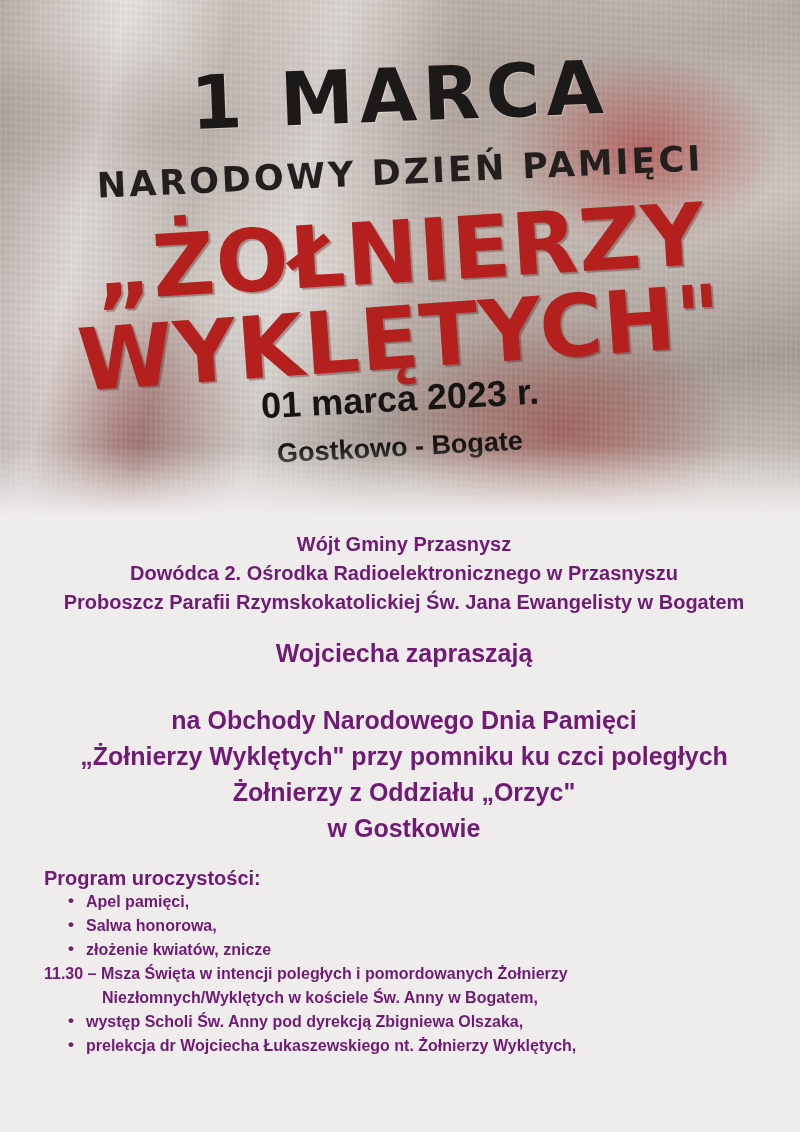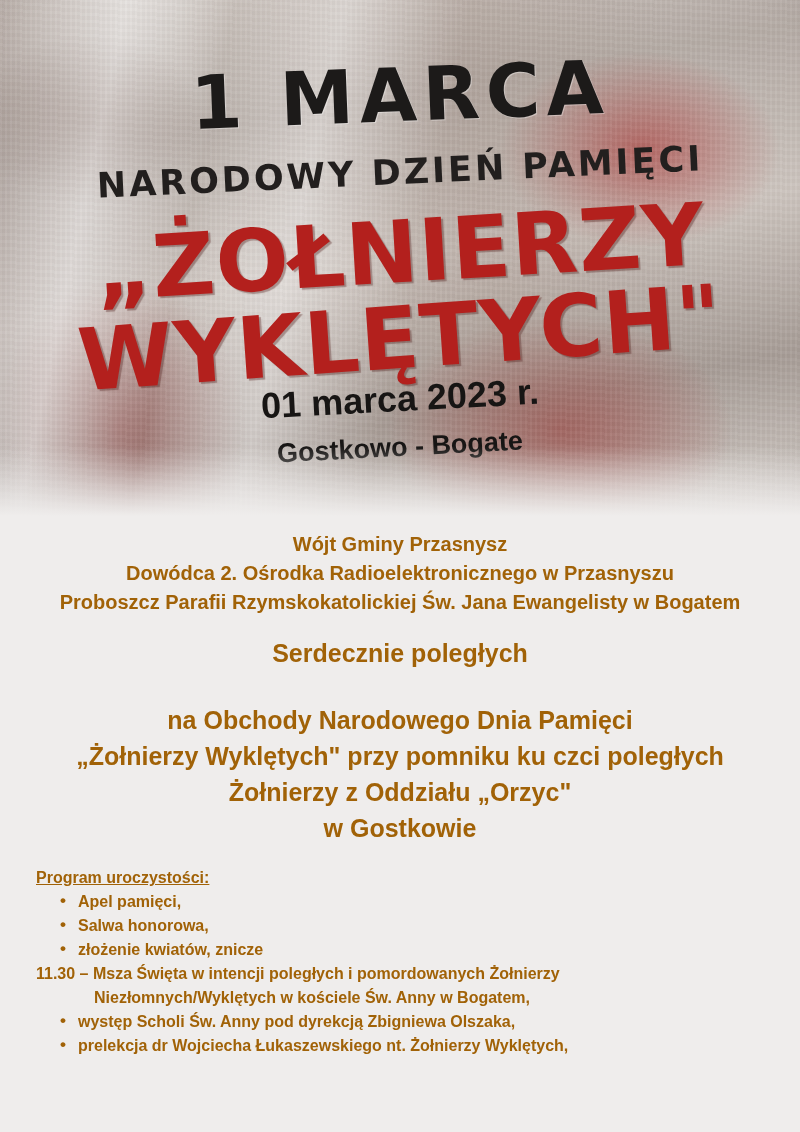--- a/index.html
+++ b/index.html
@@ -135,22 +135,22 @@
     font-family: "Liberation Sans", sans-serif;
     font-weight: bold;
     font-size: 27px;
     color: #171514;
     transform: rotate(-3deg);
   }
 
   
   .content {
     position: relative;
-    padding: 14px 0 0 0;
-    color: #a16207;
+    padding: 14px 0 0 8px;
+    color: #701a75;
   }
   .hosts {
     text-align: center;
     font-weight: bold;
     font-size: 20px;
     line-height: 29px;
   }
   .invite {
     text-align: center;
     font-weight: bold;
@@ -166,23 +166,22 @@
   }
 
   .program {
     margin-top: 20px;
     padding: 0 36px;
     font-size: 16px;
     font-weight: bold;
     line-height: 24px;
   }
   .program-title {
-    font-size: 16px;
-    font-weight: bold;
-    text-decoration: underline;
+    font-size: 20px;
+    font-weight: bold;
   }
   .prog-line {
     font-weight: bold;
   }
   .prog-indent {
     padding-left: 58px;
     font-weight: bold;
   }
   ul.bullets {
     list-style: none;
@@ -225,21 +224,21 @@
   </div>
 
   <div class="content">
 
     <div class="hosts">
       <div>Wójt Gminy Przasnysz</div>
       <div>Dowódca 2. Ośrodka Radioelektronicznego w Przasnyszu</div>
       <div>Proboszcz Parafii Rzymskokatolickiej Św. Jana Ewangelisty w Bogatem</div>
     </div>
 
-    <div class="invite">Serdecznie poległych</div>
+    <div class="invite">Wojciecha zapraszają</div>
 
     <div class="occasion">
       <div>na Obchody Narodowego Dnia Pamięci</div>
       <div>„Żołnierzy Wyklętych" przy pomniku ku czci poległych</div>
       <div>Żołnierzy z Oddziału „Orzyc"</div>
       <div>w Gostkowie</div>
     </div>
 
     <div class="program">
       <div class="program-title">Program uroczystości:</div>

